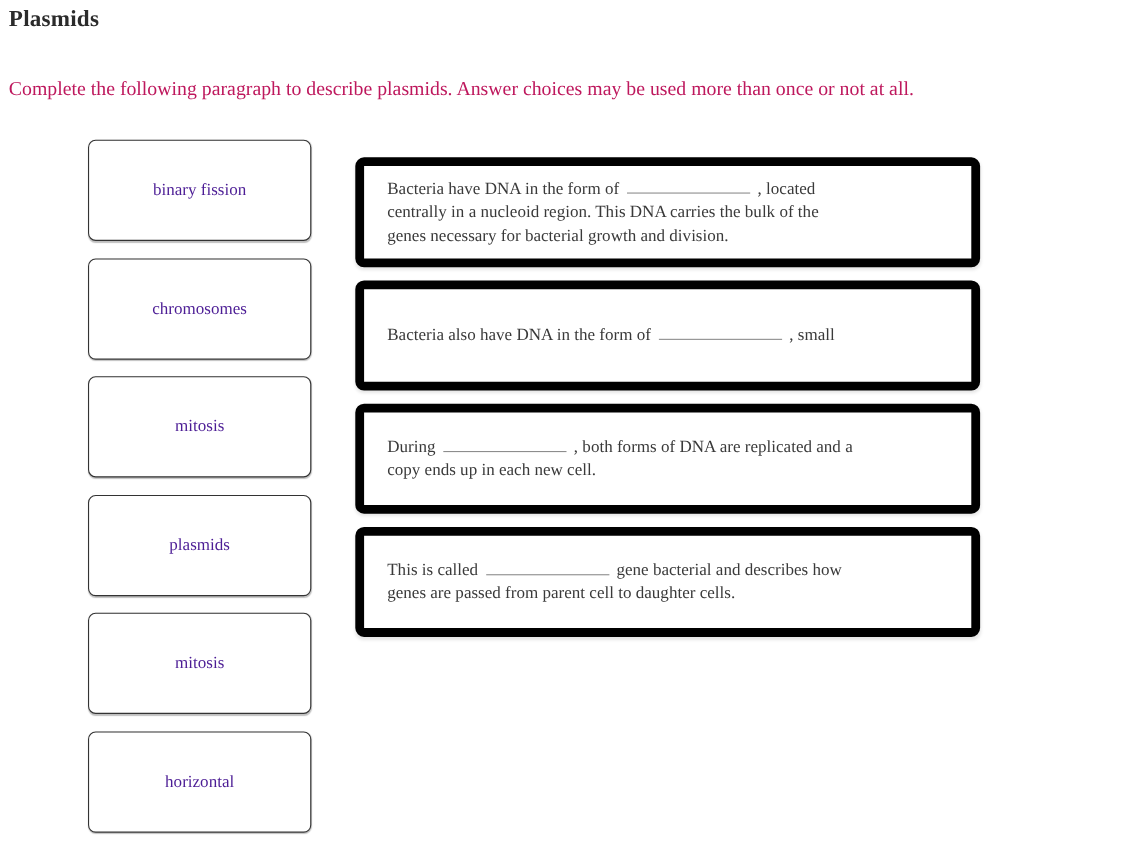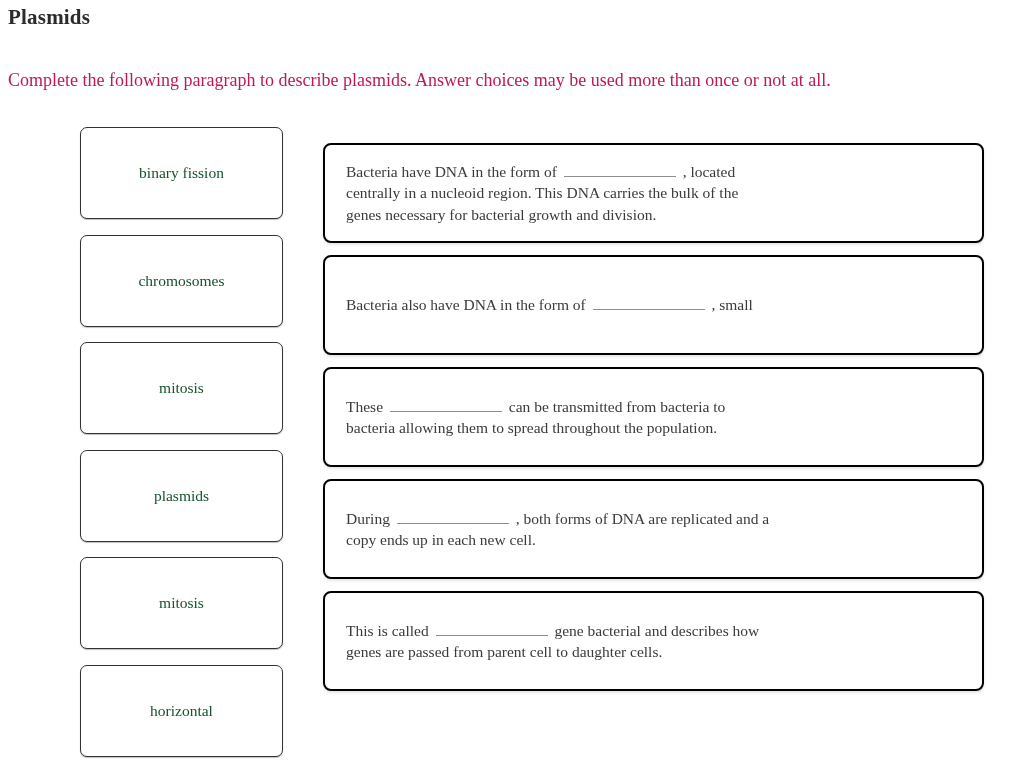--- a/index.html
+++ b/index.html
@@ -25,33 +25,33 @@
     width: 203px;
     display: flex; flex-direction: column; gap: 15.5px;
   }
   .choice {
     width: 203px; height: 92px;
     background: #ffffff;
     border: 1.5px solid #333333;
     border-radius: 7px;
     box-shadow: 0 1px 1px rgba(0,0,0,0.25);
     display: flex; align-items: center; justify-content: center;
-    font-size: 15.5px; color: #14532d;
+    font-size: 15.5px; color: #4c1d95;
     cursor: grab;
     text-align: center;
   }
   .sentences-col {
     position: absolute; left: 323px; top: 143px;
     width: 568px;
     display: flex; flex-direction: column; gap: 12px;
   }
   .sentence {
-    width: 661px; height: 100px;
+    width: 568px; height: 100px;
     background: #ffffff;
-    border: 2px solid #000000;
+    border: 8px solid #000000;
     border-radius: 8px;
     box-shadow: 0 2px 3px rgba(0,0,0,0.10);
     display: flex; align-items: center;
     padding: 0 30px 0 21px;
   }
   .sentence-text {
     font-size: 15.5px; line-height: 21.5px; color: #3a3a3a;
   }
   .blank {
     display: inline-block;
@@ -92,23 +92,20 @@
 <div class="sentences-col">
 
   <div class="sentence">
     <div class="sentence-text"><span>Bacteria have DNA in the form of </span><span class="blank"></span><span> , located</span><br><span>centrally in a nucleoid region. This DNA carries the bulk of the</span><br><span>genes necessary for bacterial growth and division.</span></div>
   </div>
 
   <div class="sentence">
     <div class="sentence-text"><span>Bacteria also have DNA in the form of </span><span class="blank"></span><span> , small</span><br></div>
   </div>
 
-  <div class="sentence">
-    <div class="sentence-text"><span>These </span><span class="blank"></span><span> can be transmitted from bacteria to</span><br><span>bacteria allowing them to spread throughout the population.</span></div>
-  </div>
 
   <div class="sentence">
     <div class="sentence-text"><span>During </span><span class="blank"></span><span> , both forms of DNA are replicated and a</span><br><span>copy ends up in each new cell.</span></div>
   </div>
 
   <div class="sentence">
     <div class="sentence-text"><span>This is called </span><span class="blank"></span><span> gene bacterial and describes how</span><br><span>genes are passed from parent cell to daughter cells.</span></div>
   </div>
 
 </div>

